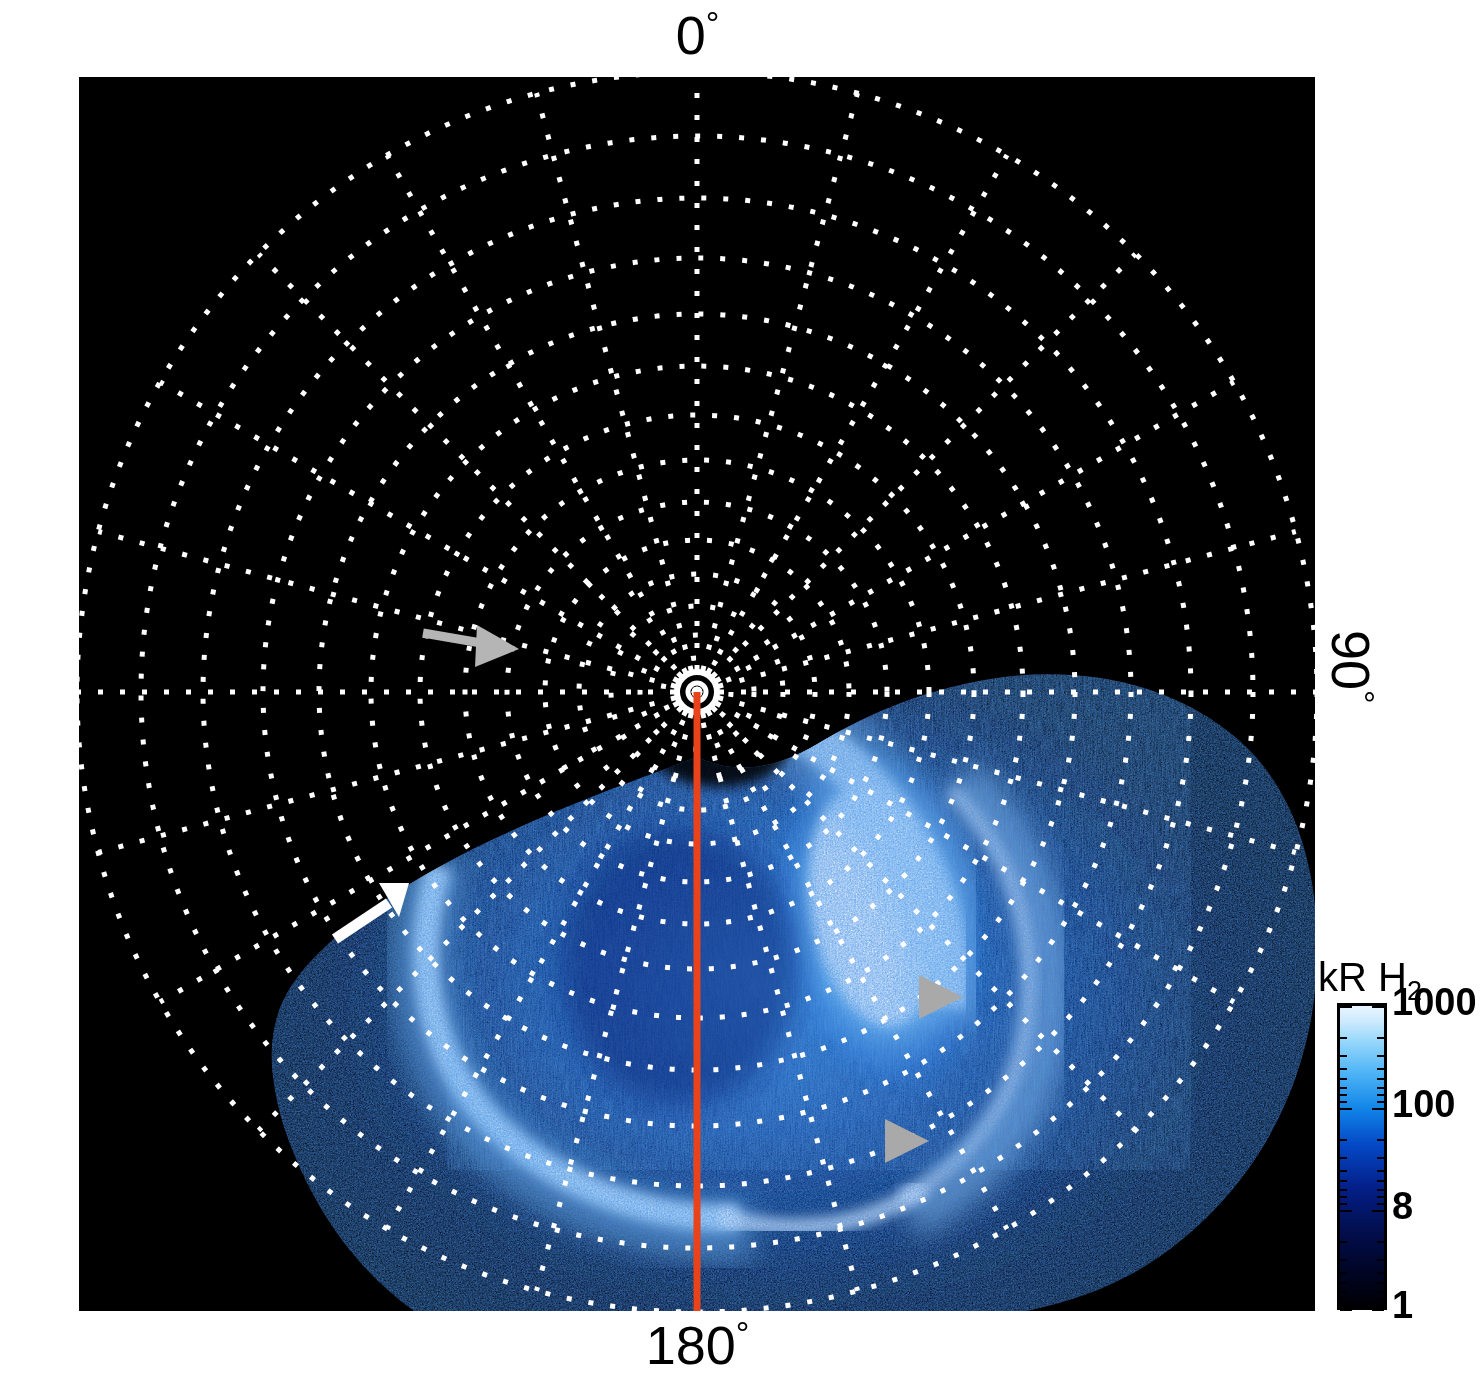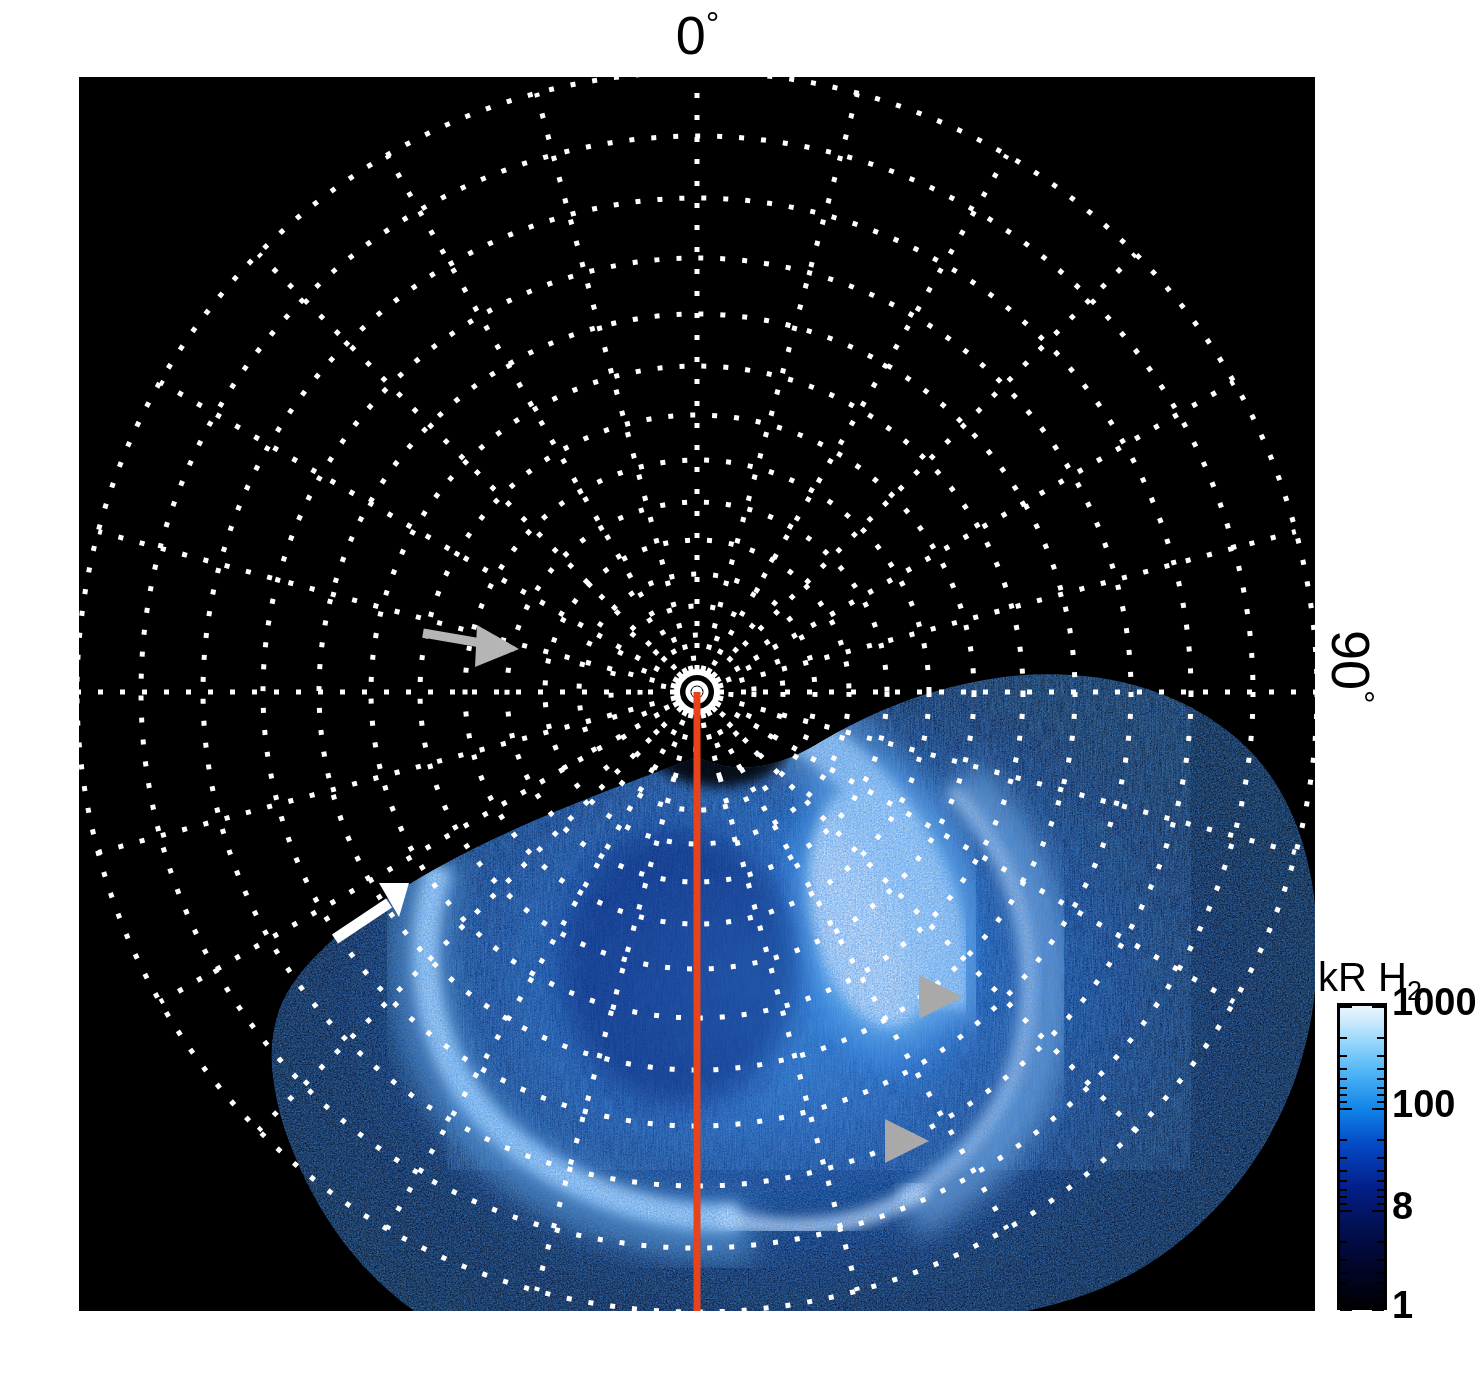--- a/index.html
+++ b/index.html
@@ -49,20 +49,21 @@
   #cbar-box .tick.left{left:0;}
   #cbar-box .tick.right{right:0;}
   .cbar-tlabel{position:absolute;font-size:38px;left:74px;line-height:1;white-space:nowrap;font-weight:bold;}
 </style>
 </head>
 <body>
 
 <div id="figure">
 
   <div class="angle-label" id="lbl-top"><span>0</span><span class="deg-sup">°</span></div>
+  <div class="angle-label" id="lbl-bottom"><span>180</span><span class="deg-sup">°</span></div>
 
   <div class="angle-label" id="lbl-right"><span>90</span><span class="deg-sup">°</span></div>
 
   <div id="panel">
     <svg width="1236" height="1234" viewBox="0 0 1236 1234" xmlns="http://www.w3.org/2000/svg">
       <defs>
 
         <clipPath id="clipData">
           <path d="M 618 615 L 618 615
                    M 618 615

